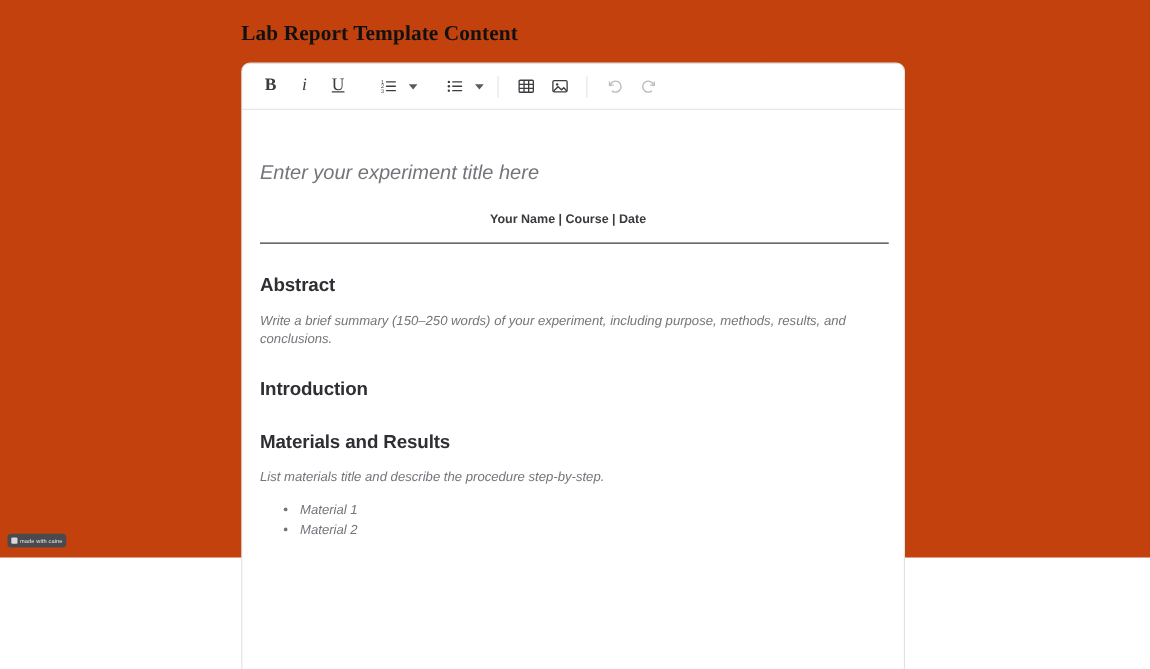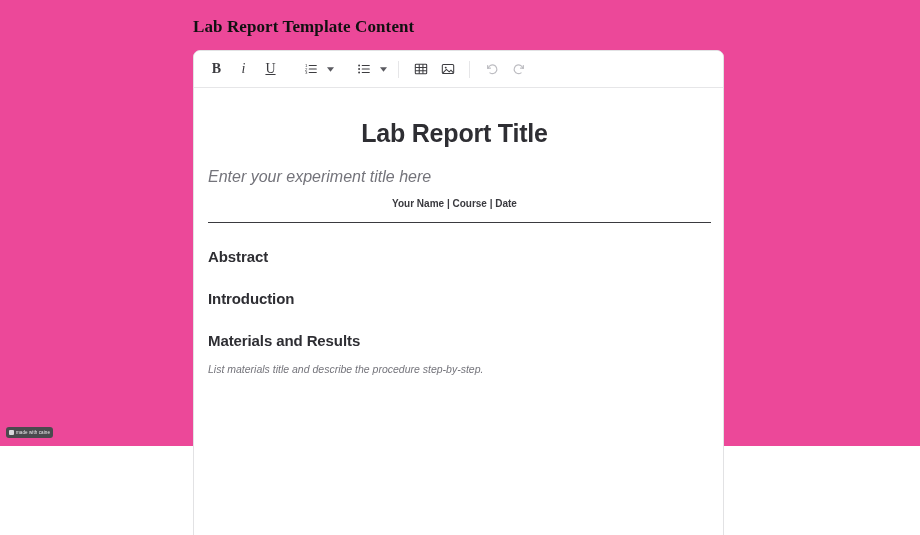--- a/index.html
+++ b/index.html
@@ -9,21 +9,21 @@
     width: 920px;
     height: 535px;
     overflow: hidden;
     font-family: "Liberation Sans", sans-serif;
   }
 
   #app {
     position: relative;
     width: 920px;
     height: 446px;
-    background: #ec4899;
+    background: #c2410c;
   }
 
   
   .page-title {
     position: absolute;
     left: 193px;
     top: 17px;
     font-family: "Liberation Serif", serif;
     font-size: 17px;
     font-weight: bold;
@@ -115,21 +115,21 @@
     font-size: 16px;
     font-style: italic;
     color: #74747b;
     margin: 20px 0 0 0;
   }
   .doc-byline {
     text-align: center;
     font-size: 10px;
     font-weight: bold;
     color: #3a3a3f;
-    margin: 12px 0 0 0;
+    margin: 22px 0 0 0;
   }
   .hr {
     height: 0;
     border-bottom: 1.5px solid #3a3a3f;
     margin: 13px 0 0 0;
     width: 503px;
   }
 
   .sec-head {
     font-size: 15px;
@@ -279,31 +279,35 @@
             <path d="M13 7 L13 4"></path>
             <path d="M13 7 L9.8 7"></path>
             <path d="M12.4 7.4 A5 5 0 1 0 10.4 12.4"></path>
           </svg>
         </span>
       </button>
     </div>
 
     <div class="doc">
 
-      <div class="doc-title">Lab Report Title</div>
       <div class="doc-subtitle">Enter your experiment title here</div>
       <div class="doc-byline">Your Name | Course | Date</div>
       <div class="hr"></div>
 
       <div class="sec-head">Abstract</div>
+      <div class="sec-body">Write a brief summary (150–250 words) of your experiment, including purpose, methods, results, and conclusions.</div>
 
       <div class="sec-head">Introduction</div>
 
       <div class="sec-head">Materials and Results</div>
       <div class="sec-body">List materials title and describe the procedure step-by-step.</div>
+      <ul class="bullets">
+        <li>Material 1</li>
+        <li>Material 2</li>
+      </ul>
 
 
     </div>
 
   </div>
 
   <div class="badge">
     <span class="dot"></span>
     <span>made with caine</span>
   </div>

